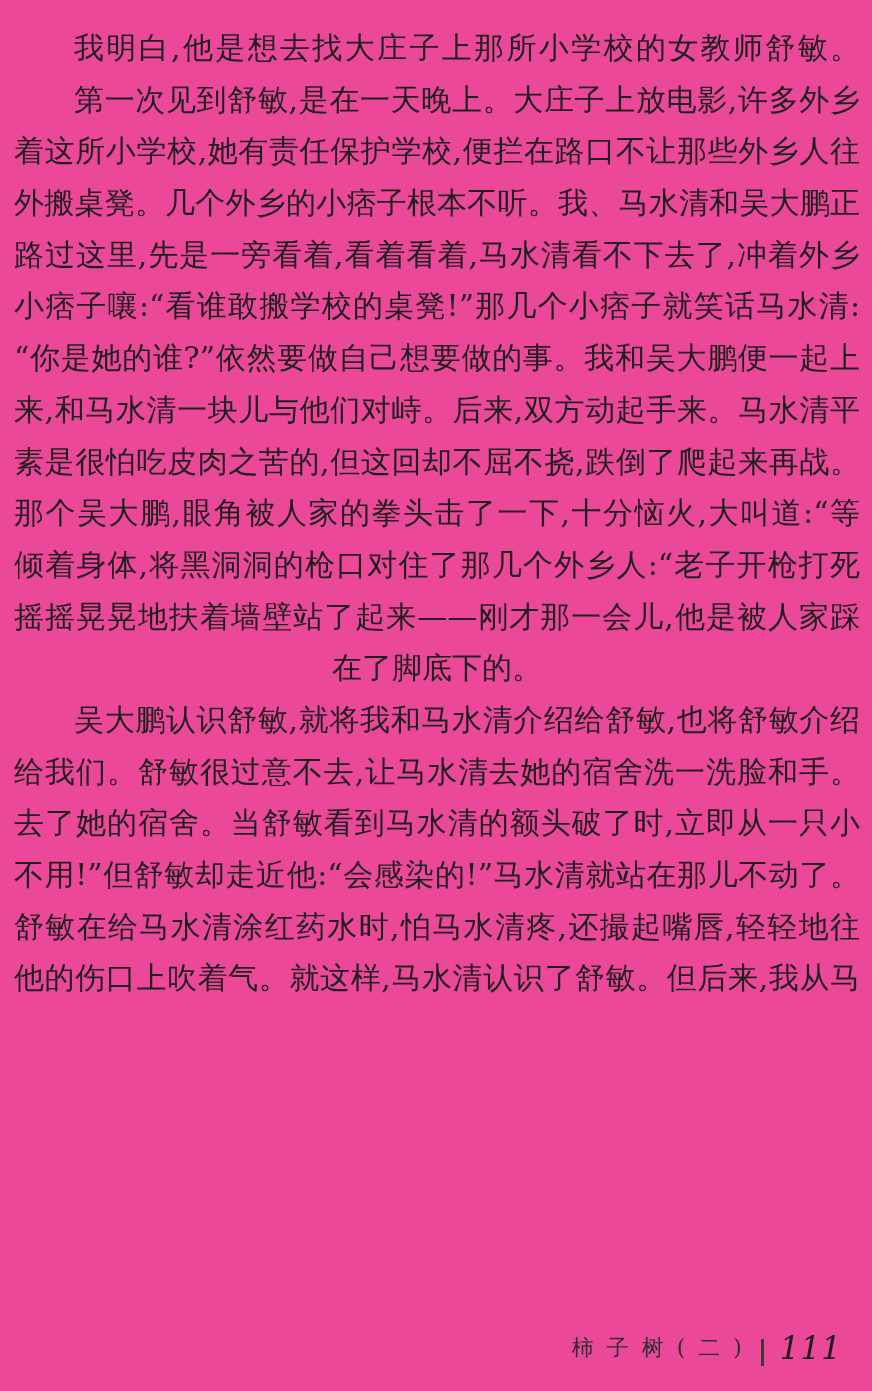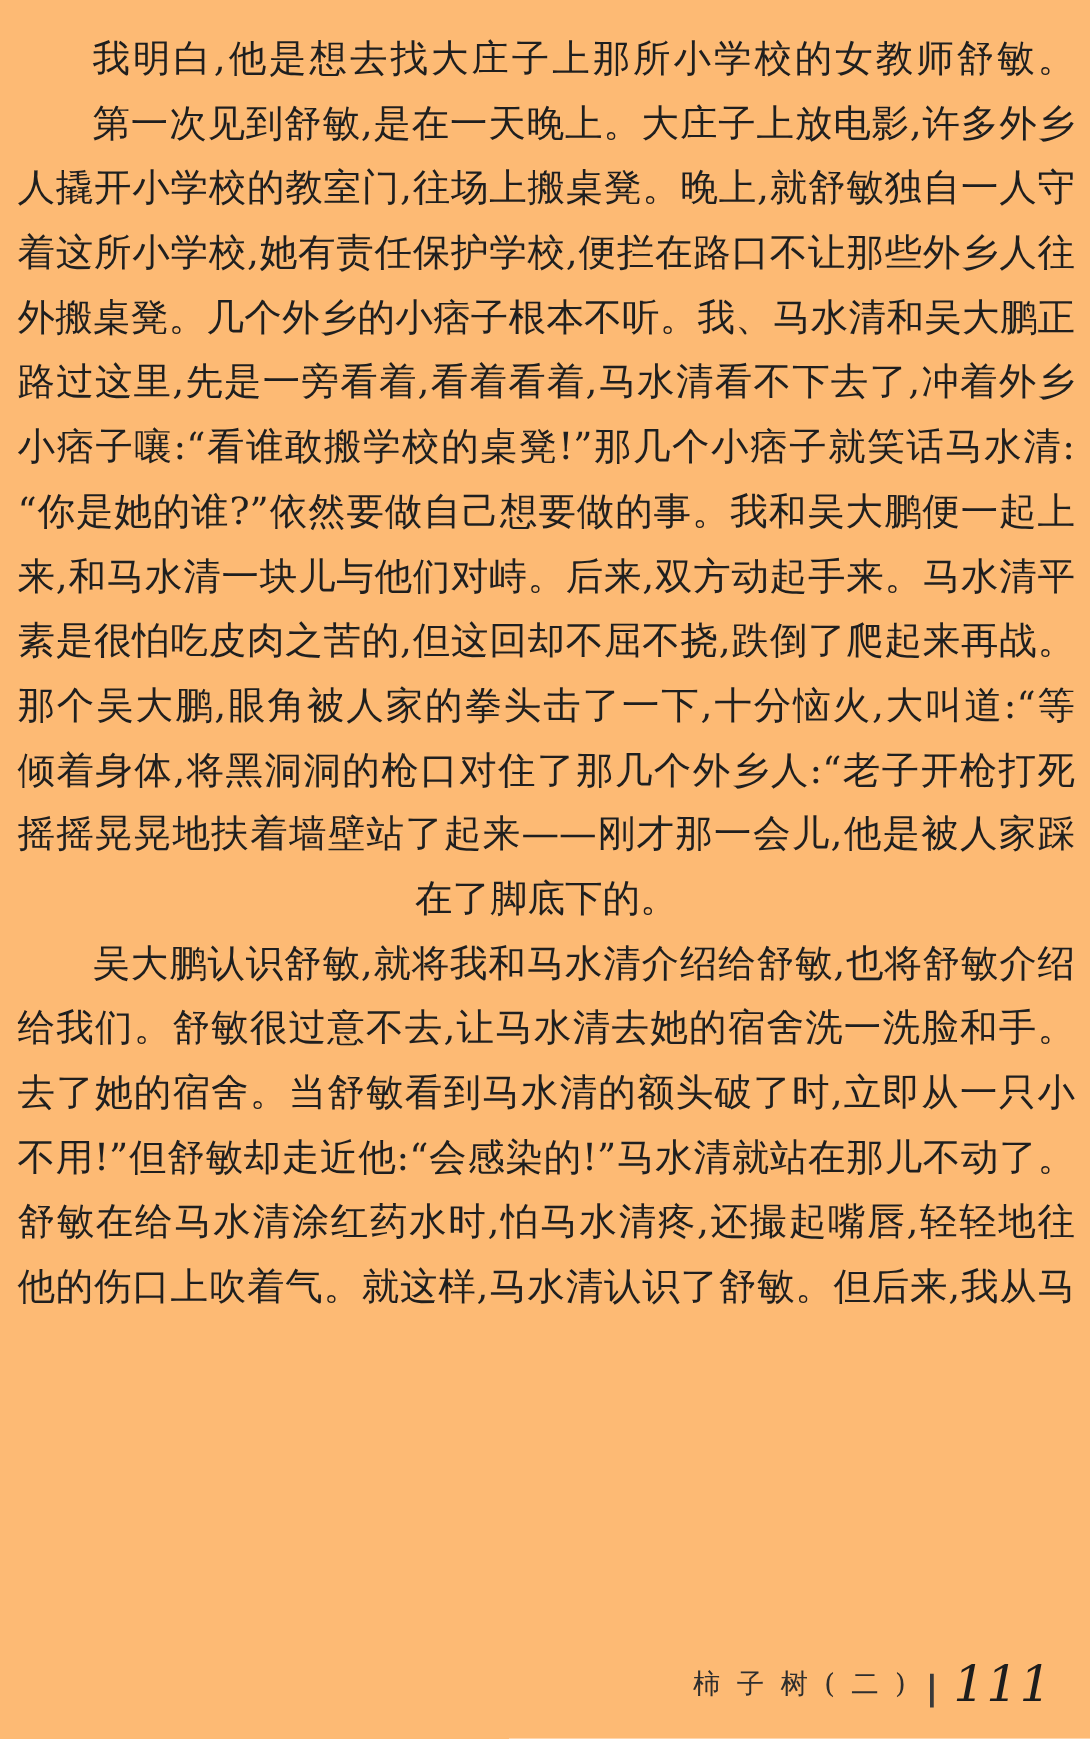--- a/index.html
+++ b/index.html
@@ -4,21 +4,21 @@
 <style>
   html, body {
     margin: 0;
     padding: 0;
     background: #ffffff;
   }
   .page {
     position: relative;
     width: 872px;
     height: 1391px;
-    background: #fdba74;
+    background: #ec4899;
     overflow: hidden;
     font-family: "DejaVu Serif", "Liberation Serif", serif;
   }
   .text-block {
     position: absolute;
     top: 22px;
     left: 14px;
     right: 12px;
   }
   .line {
@@ -54,34 +54,33 @@
   .sep-bar {
     display: inline-block;
     width: 3px;
     height: 27px;
     background: #3a3a3a;
     margin: 0 16px 0 6px;
   }
   .pagenum {
     font-family: "DejaVu Serif", "Liberation Serif", serif;
     font-style: italic;
-    font-size: 40px;
+    font-size: 31px;
     color: #1d1d1d;
     letter-spacing: 1px;
     line-height: 36px;
   }
 </style>
 </head>
 <body>
 
 <div class="page">
   <div class="text-block" id="text-container">
       <div class="line indent just">我明白,他是想去找大庄子上那所小学校的女教师舒敏。</div>
       <div class="line indent just">第一次见到舒敏,是在一天晚上。大庄子上放电影,许多外乡</div>
-      <div class="line just">人撬开小学校的教室门,往场上搬桌凳。晚上,就舒敏独自一人守</div>
       <div class="line just">着这所小学校,她有责任保护学校,便拦在路口不让那些外乡人往</div>
       <div class="line just">外搬桌凳。几个外乡的小痞子根本不听。我、马水清和吴大鹏正</div>
       <div class="line just">路过这里,先是一旁看着,看着看着,马水清看不下去了,冲着外乡</div>
       <div class="line just">小痞子嚷:“看谁敢搬学校的桌凳!”那几个小痞子就笑话马水清:</div>
       <div class="line just">“你是她的谁?”依然要做自己想要做的事。我和吴大鹏便一起上</div>
       <div class="line just">来,和马水清一块儿与他们对峙。后来,双方动起手来。马水清平</div>
       <div class="line just">素是很怕吃皮肉之苦的,但这回却不屈不挠,跌倒了爬起来再战。</div>
       <div class="line just">那个吴大鹏,眼角被人家的拳头击了一下,十分恼火,大叫道:“等</div>
       <div class="line just">倾着身体,将黑洞洞的枪口对住了那几个外乡人:“老子开枪打死</div>
       <div class="line just">摇摇晃晃地扶着墙壁站了起来——刚才那一会儿,他是被人家踩</div>

